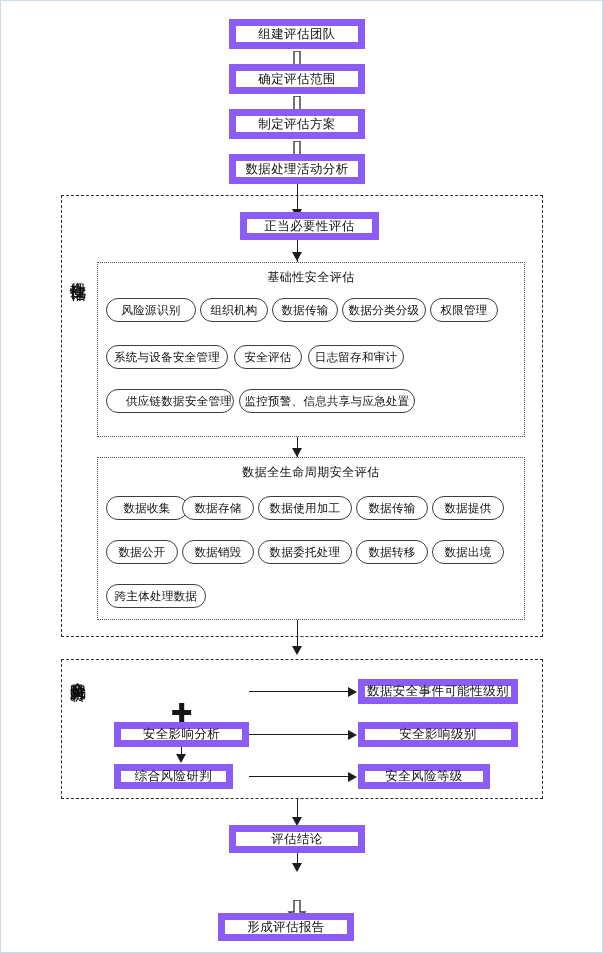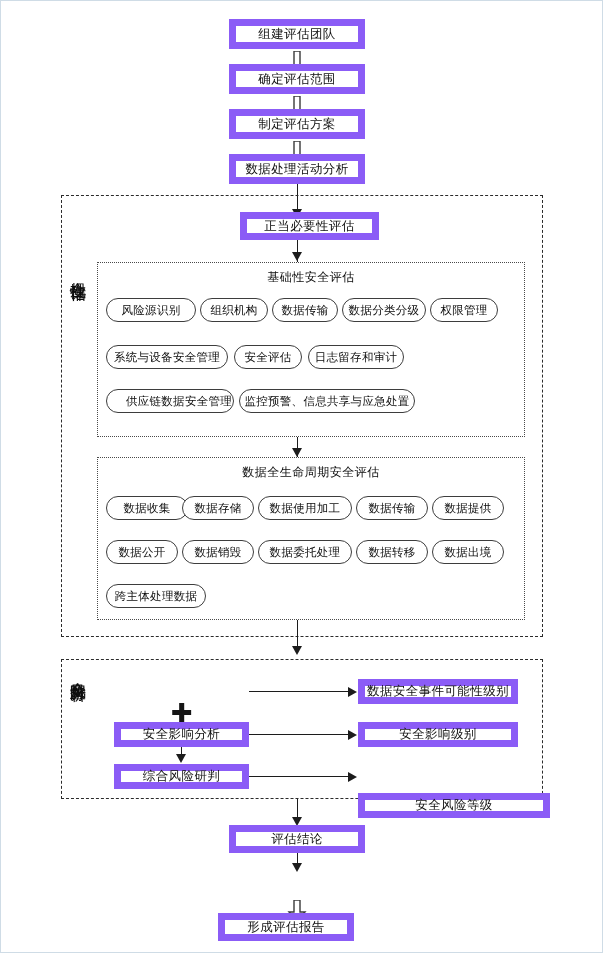--- a/index.html
+++ b/index.html
@@ -203,31 +203,31 @@
   <div class="pill" style="left:105px;top:583px;width:100px;">跨主体处理数据</div>
 
   <div class="vline" style="left:296px;top:619px;height:30px;"></div>
   <div class="arr-down" style="left:290.5px;top:645px;"></div>
 
   <div class="section-dashed" style="left:60px;top:658px;width:482px;height:140px;"></div>
 
   <div class="vlabel" style="left:64px;top:668px;width:22px;">安全风险分析</div>
 
   <div class="box" style="left:113px;top:721px;width:135px;height:25px;">安全影响分析</div>
-  <div class="box" style="left:113px;top:763px;width:135px;height:25px;">综合风险研判</div>
+  <div class="box" style="left:113px;top:763px;width:119px;height:25px;">综合风险研判</div>
 
   <div class="vline" style="left:180px;top:703px;height:18px;"></div>
   <div class="plus" style="left:170px;top:699px;">✚</div>
 
   <div class="vline" style="left:180px;top:746px;height:9px;"></div>
   <div class="arr-down" style="left:174.5px;top:753px;"></div>
 
   <div class="box" style="left:357px;top:678px;width:160px;height:25px;">数据安全事件可能性级别</div>
   <div class="box" style="left:357px;top:721px;width:160px;height:25px;">安全影响级别</div>
-  <div class="box" style="left:357px;top:763px;width:192px;height:25px;margin-top:29px;">安全风险等级</div>
+  <div class="box" style="left:357px;top:763px;width:132px;height:25px;">安全风险等级</div>
 
   <div class="hline" style="left:248px;top:690px;width:100px;"></div>
   <div class="arr-right" style="left:347px;top:685.5px;"></div>
 
   <div class="hline" style="left:248px;top:733px;width:100px;"></div>
   <div class="arr-right" style="left:347px;top:728.5px;"></div>
 
   <div class="hline" style="left:248px;top:775px;width:100px;"></div>
   <div class="arr-right" style="left:347px;top:770.5px;"></div>
 

